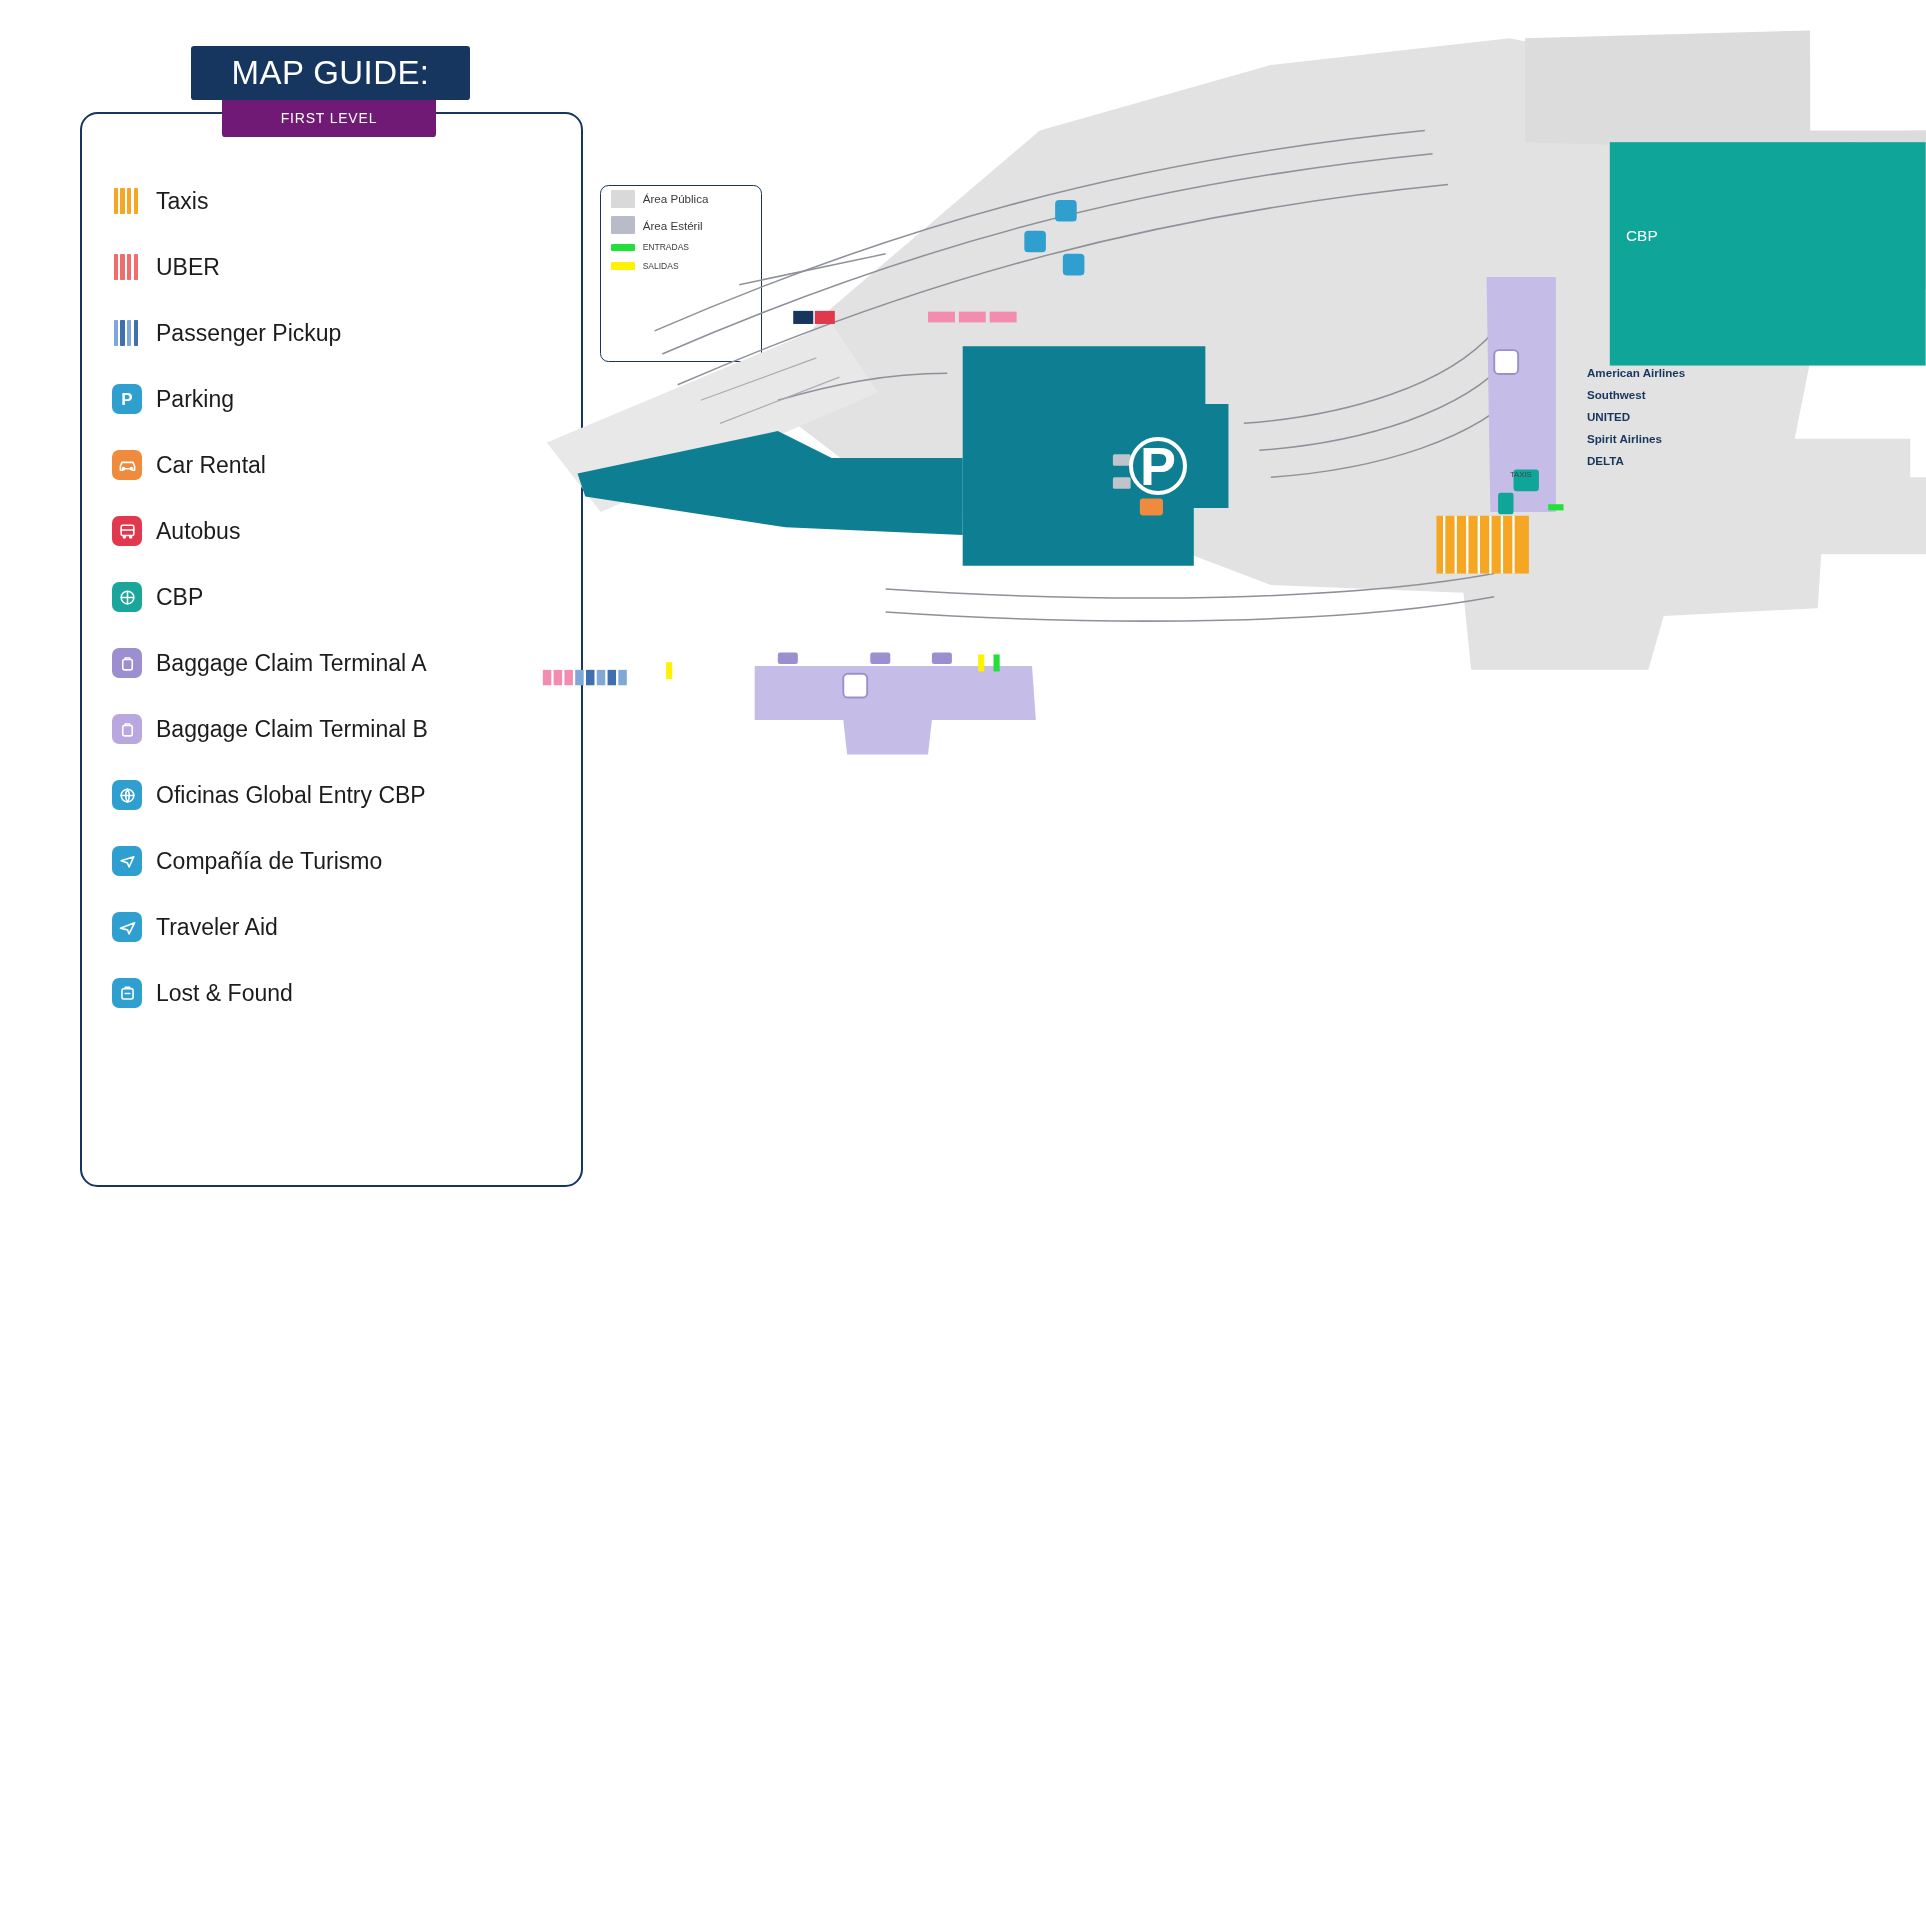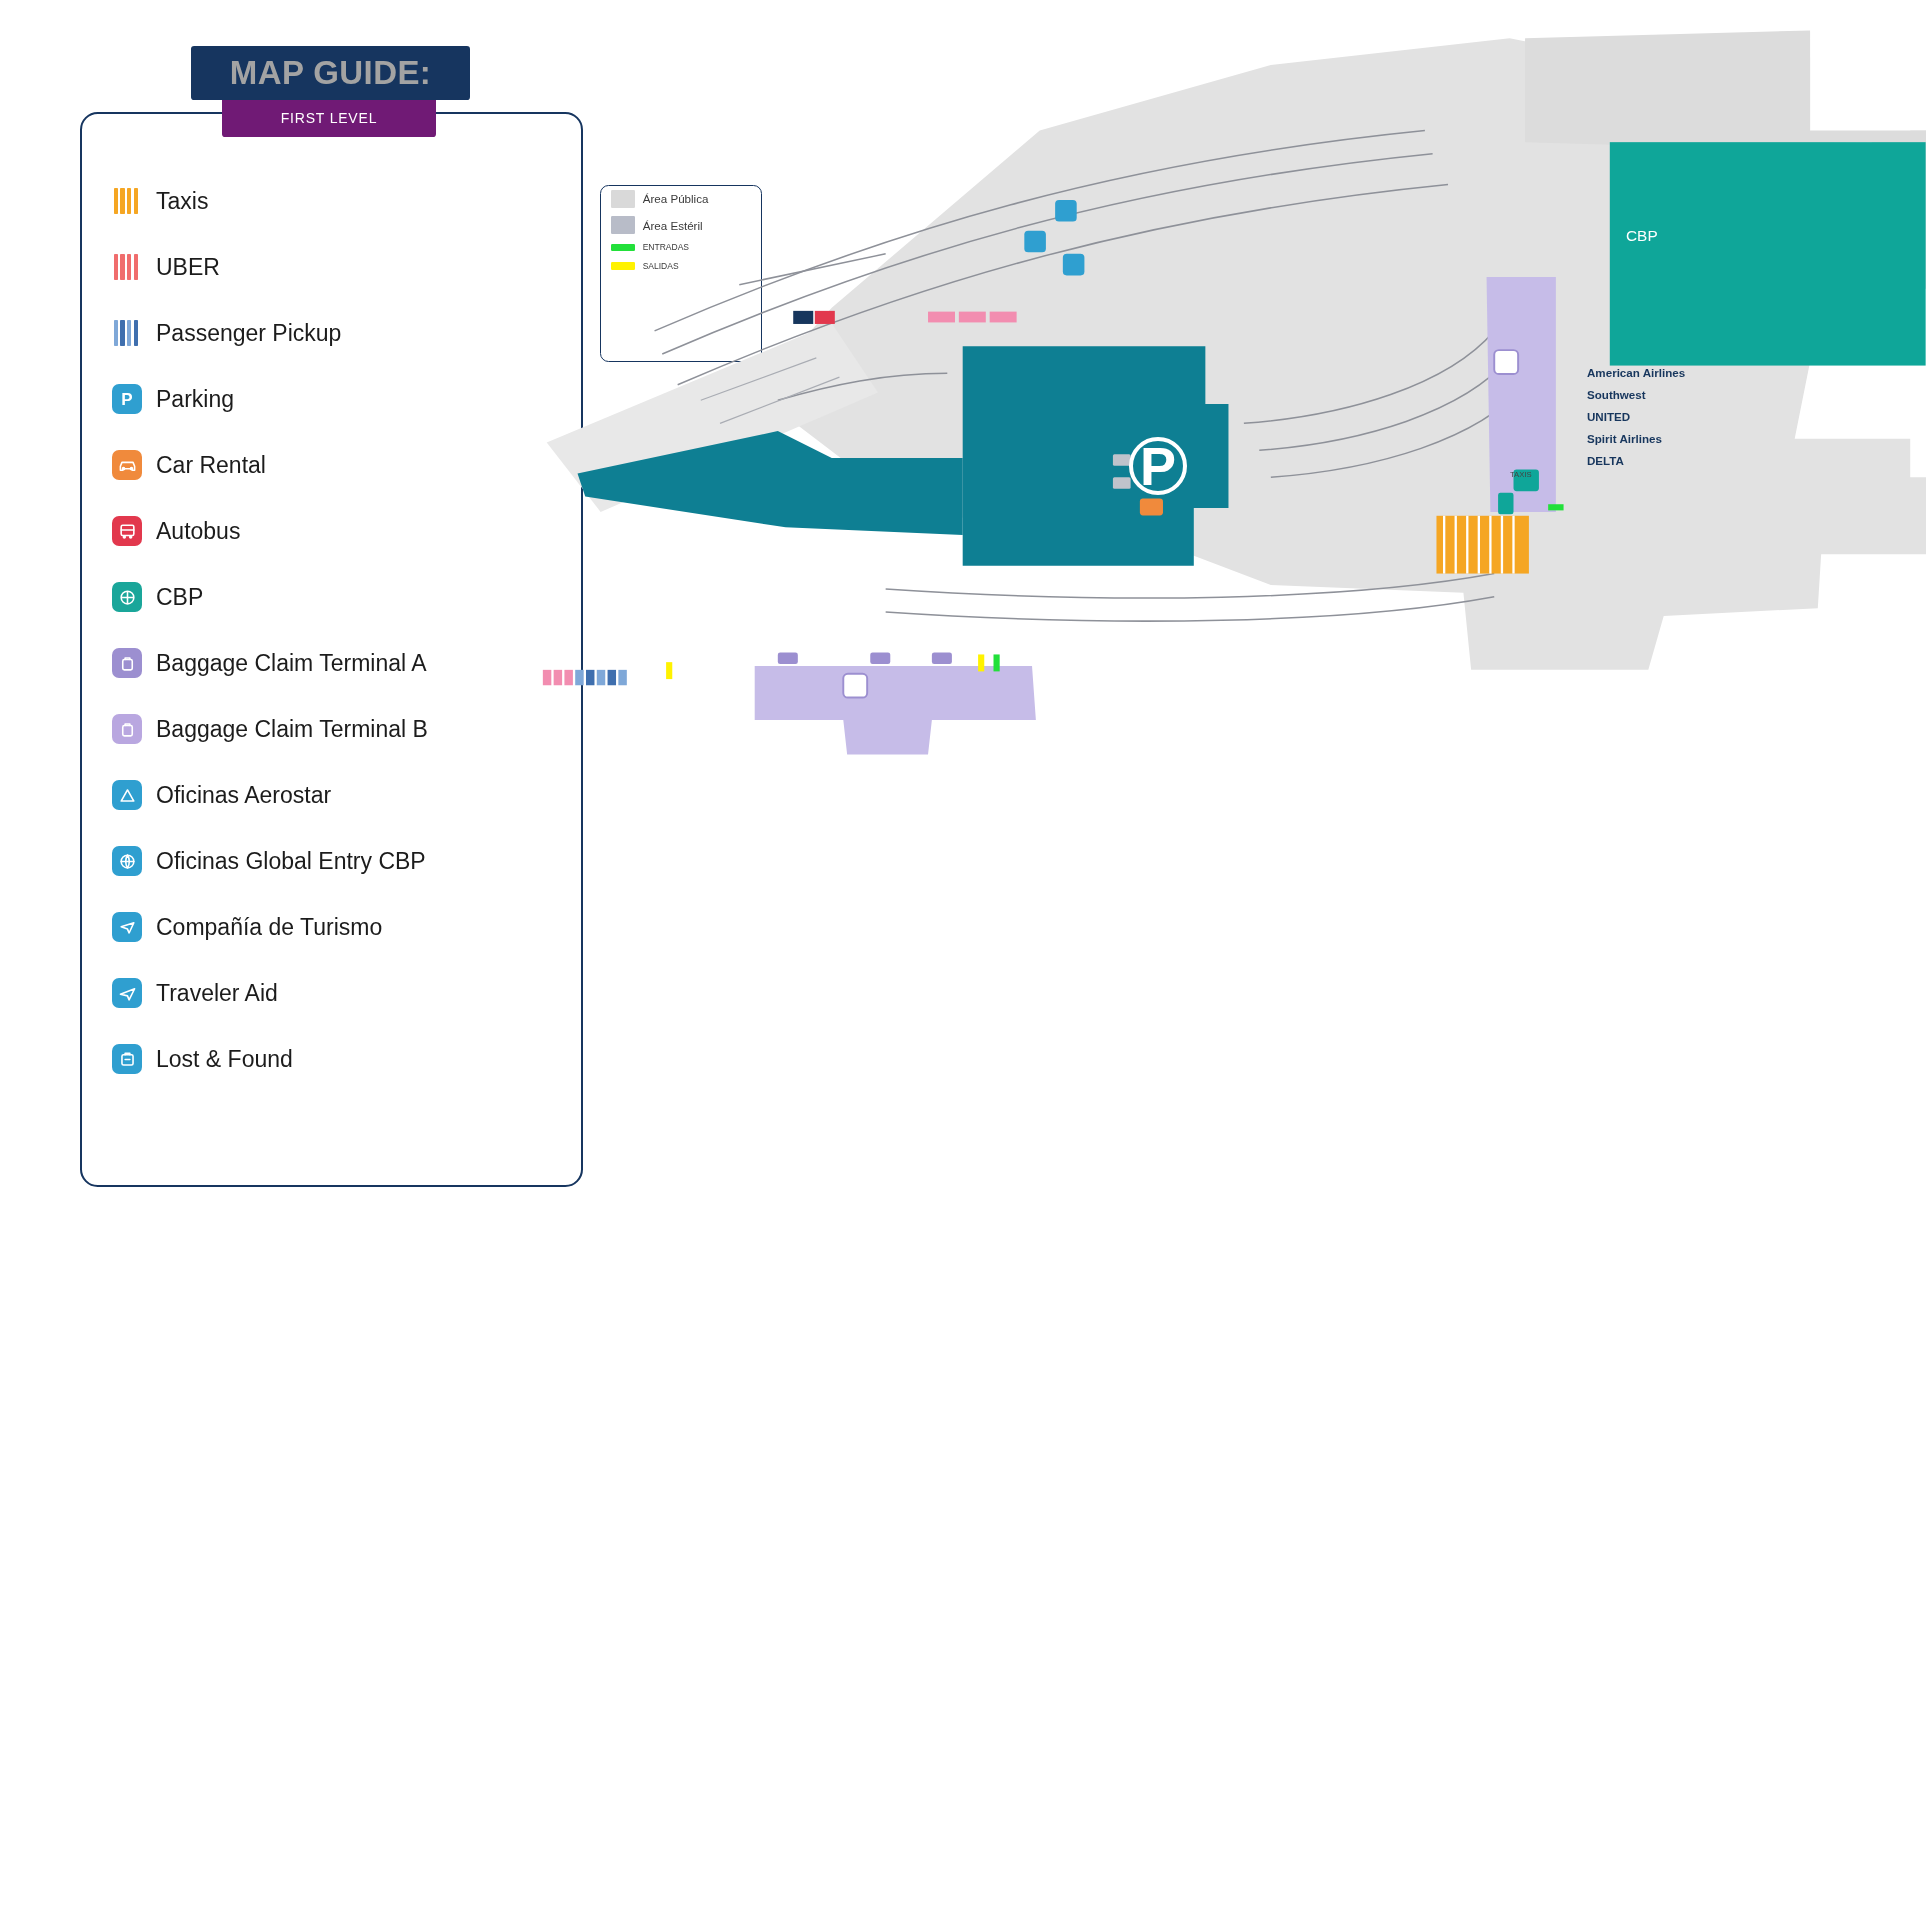--- a/index.html
+++ b/index.html
@@ -30,23 +30,23 @@
     position: absolute;
     background: #ffffff;
     border: 2.7px solid #16355f;
     border-radius: 17.7px;
   }
   #guide-first  { left: 80px; top: 112px;  width: 503px; height: 1075px; }
 
   .guide-title {
     position: absolute;
     background: #16355f;
-    color: #a3a3a3;
+    color: #ffffff;
     text-align: center;
-    font-weight: 700;
+    font-weight: 400;
     letter-spacing: 0.4px;
     border-radius: 3.1px;
   }
   #guide-title-first {
     left: 191px; top: 46px; width: 279px; height: 54px;
     line-height: 54px; font-size: 33px;
   }
   .guide-sub {
     position: absolute;
     background: #701a75;
@@ -244,30 +244,20 @@
           <div class="legend-row">
             <span class="legend-icon">
               <span class="tile" style="background: rgb(185, 167, 224);">
                 <svg viewBox="0 0 24 24" fill="none" stroke="#fff" stroke-width="2" stroke-linecap="round" stroke-linejoin="round">
                   <rect x="6" y="7" width="12" height="13" rx="2"></rect>
                   <path d="M9 7V5h6v2"></path>
                 </svg>
               </span>
             </span>
             <span class="legend-label">Baggage Claim Terminal B</span>
-          </div>
-          <div class="legend-row">
-            <span class="legend-icon">
-              <span class="tile" style="background: rgb(47, 159, 208);">
-                <svg viewBox="0 0 24 24" fill="none" stroke="#fff" stroke-width="2" stroke-linecap="round" stroke-linejoin="round">
-                  <path d="M12 5L4 19h16z"></path>
-                </svg>
-              </span>
-            </span>
-            <span class="legend-label">Oficinas Aerostar</span>
           </div>
           <div class="legend-row">
             <span class="legend-icon">
               <span class="tile" style="background: rgb(47, 159, 208);">
                 <svg viewBox="0 0 24 24" fill="none" stroke="#fff" stroke-width="2" stroke-linecap="round" stroke-linejoin="round">
                   <circle cx="12" cy="12" r="8"></circle>
                   <path d="M4 12h16M12 4c3 4 3 12 0 16-3-4-3-12 0-16"></path>
                 </svg>
               </span>
             </span>

